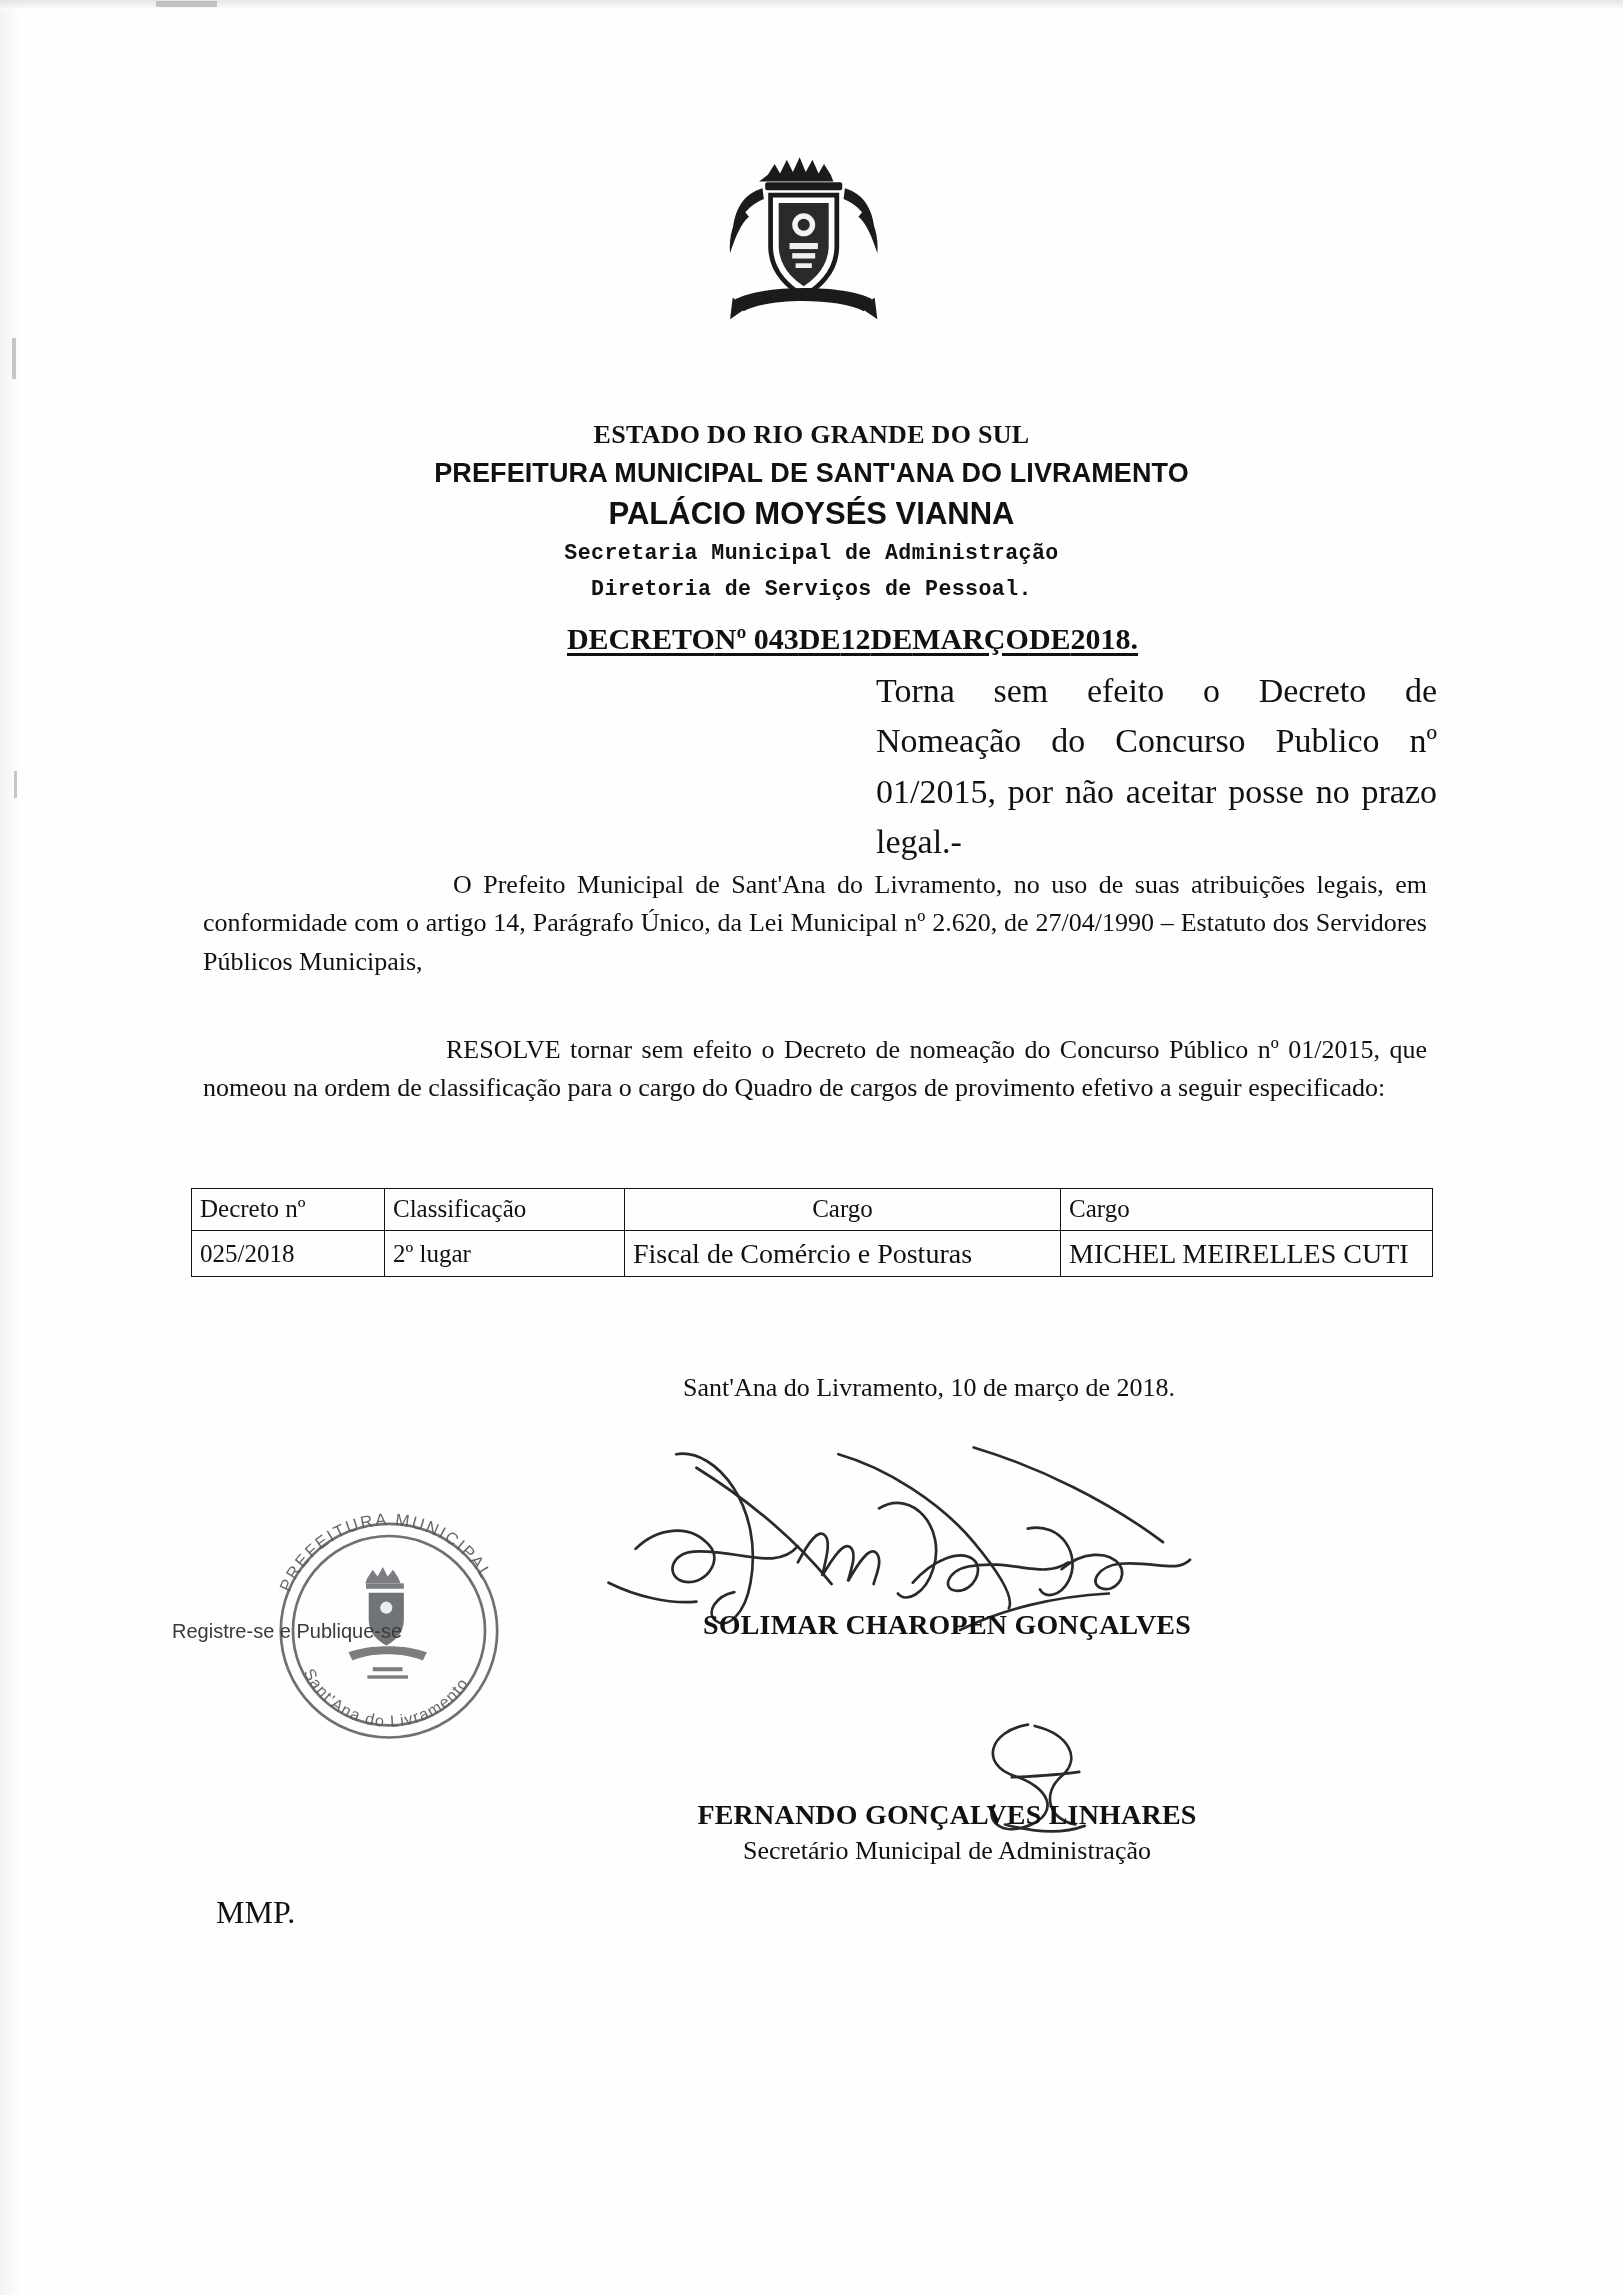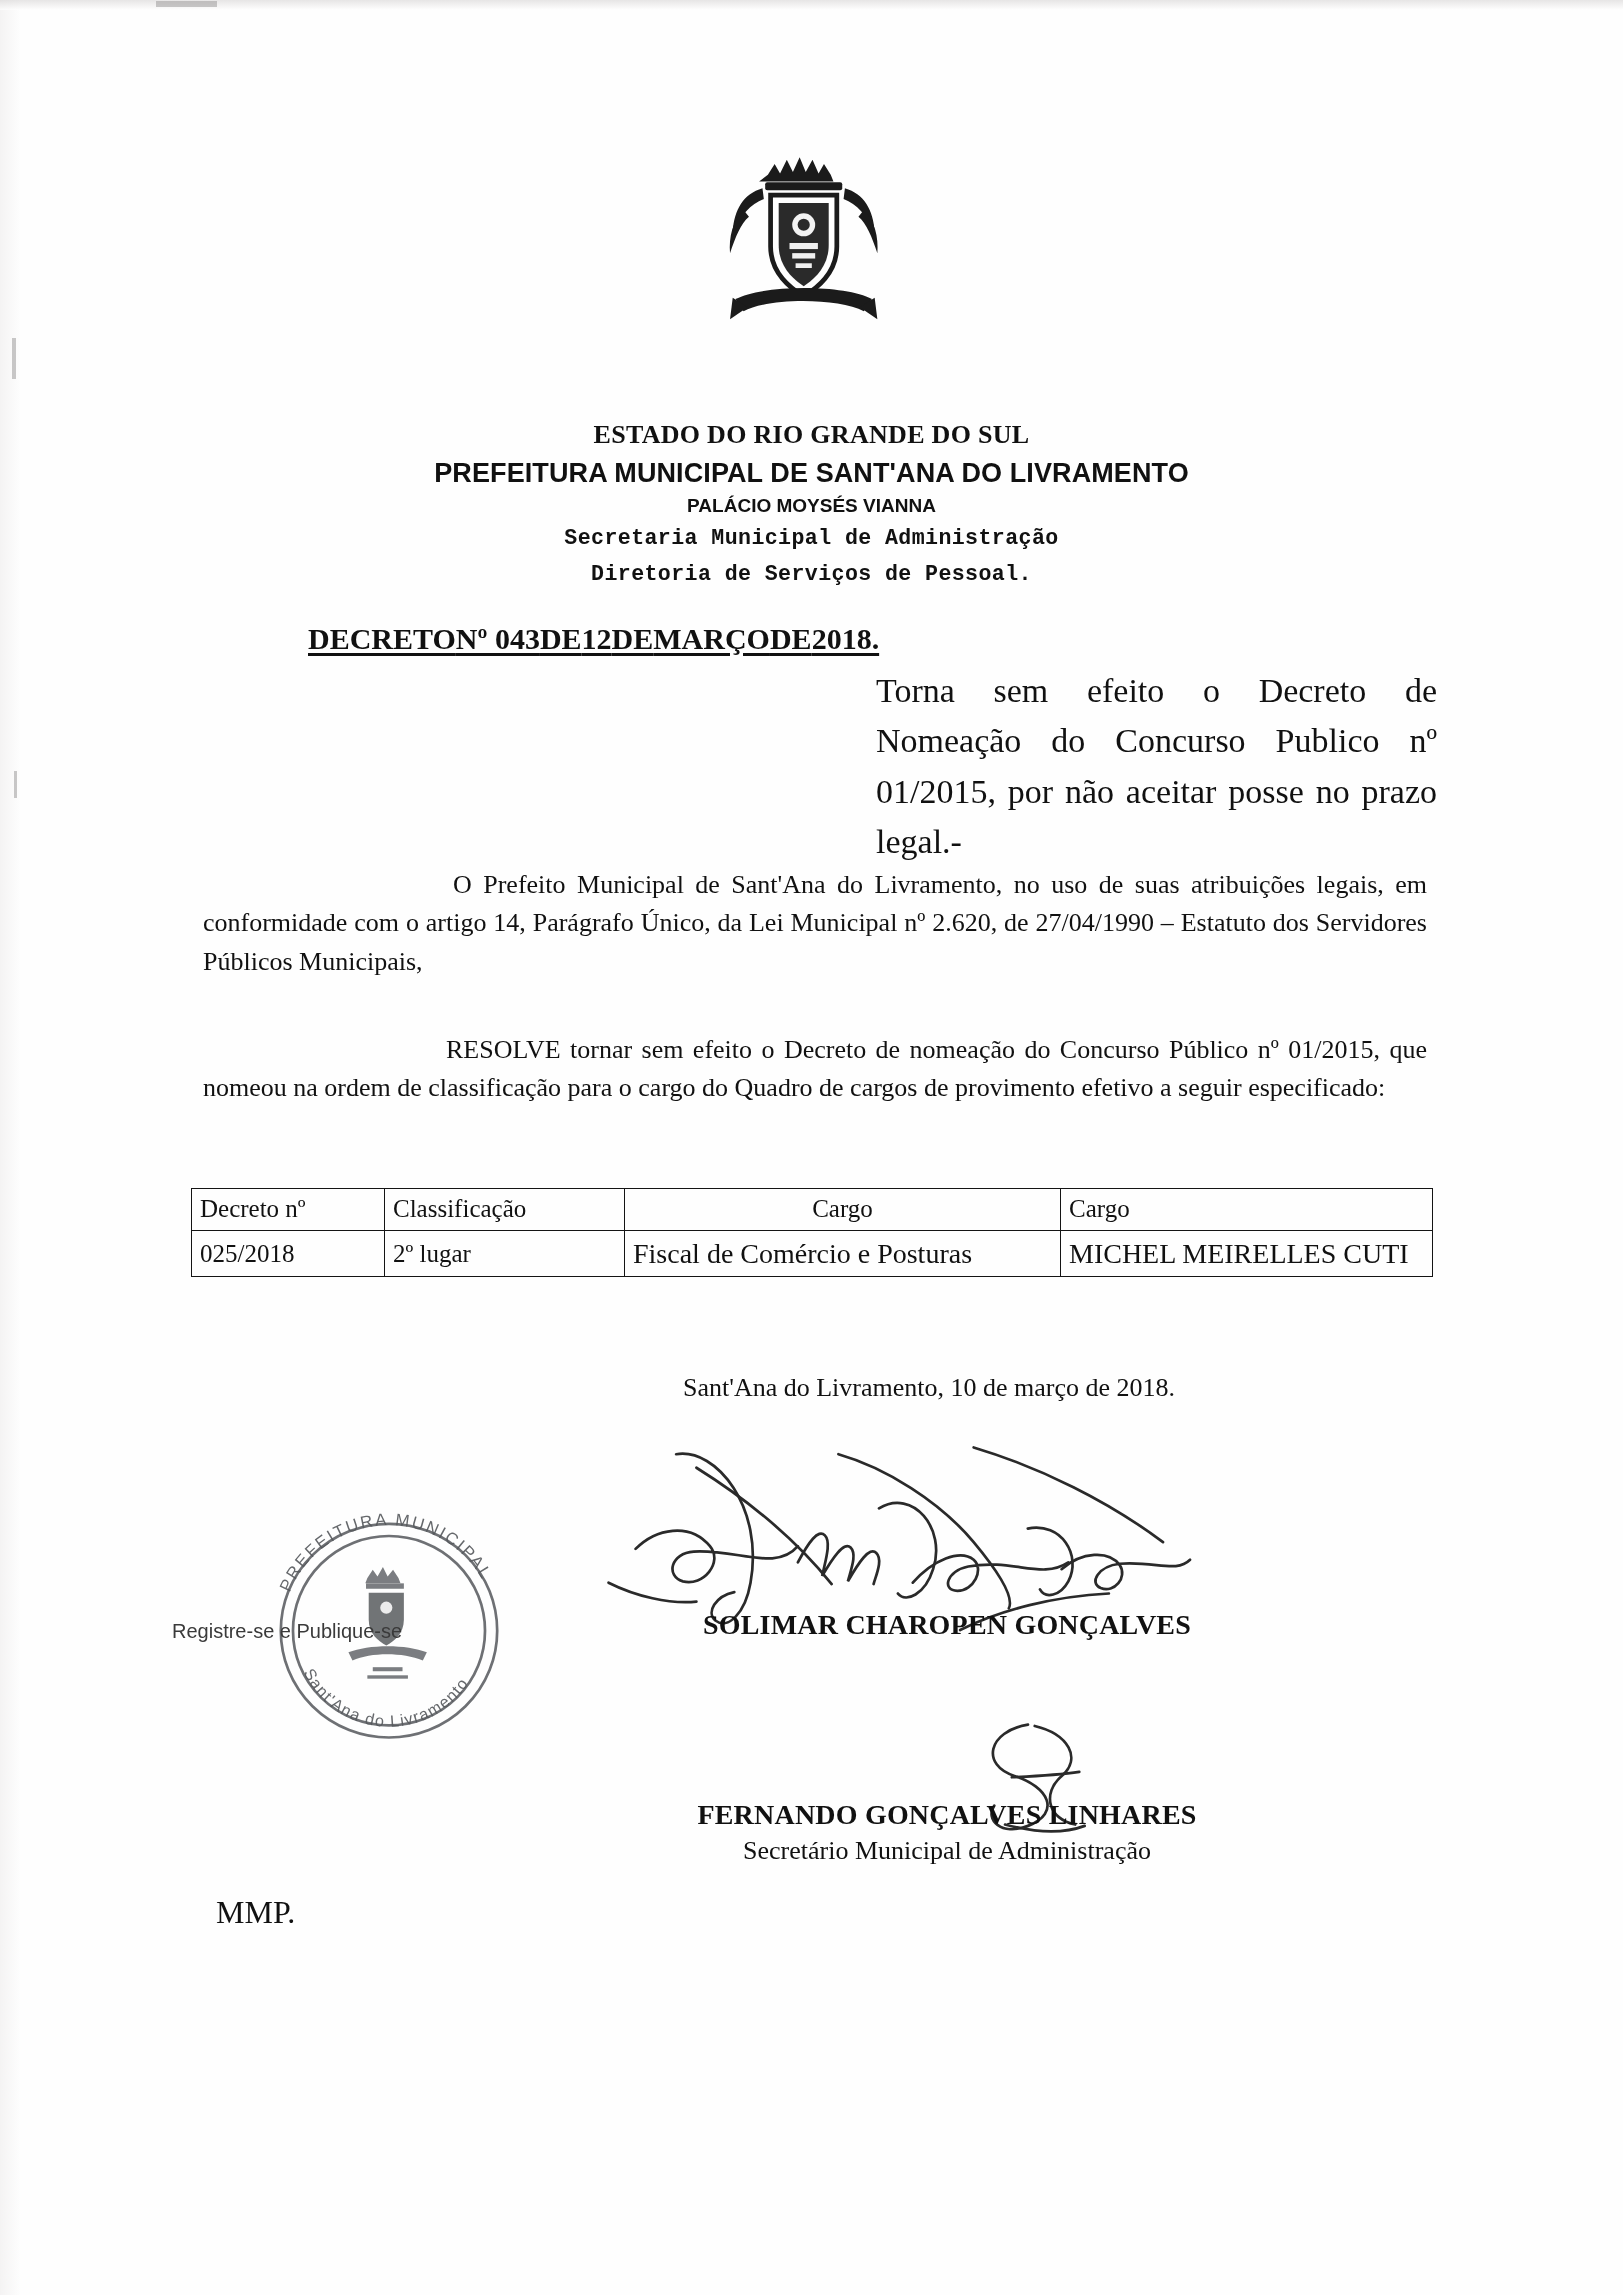--- a/index.html
+++ b/index.html
@@ -73,21 +73,21 @@
   .h-city {
     font-family: "Liberation Sans", sans-serif;
     font-weight: bold;
     font-size: 27px;
     letter-spacing: 0.1px;
     margin-top: 4px;
   }
   .h-palace {
     font-family: "Liberation Sans", sans-serif;
     font-weight: bold;
-    font-size: 19px;
+    font-size: 31px;
     margin-top: 2.7px;
   }
   .h-sec {
     font-family: Liberation Mono, monospace;
     font-weight: bold;
     font-size: 21.6px;
     letter-spacing: 0.4px;
     margin-top: 5.4px;
   }
   .h-dir {
@@ -103,21 +103,21 @@
     position: absolute;
     left: 308px;
     top: 622px;
     width: 1089px;
     font-family: "Liberation Serif", serif;
     font-weight: bold;
     font-size: 30px;
     text-decoration: underline;
     text-underline-offset: 4px;
     display: flex;
-    justify-content: flex-start;
+    justify-content: center;
     white-space: pre;
   }
 
   
   .ementa {
     position: absolute;
     left: 876px;
     top: 666px;
     width: 561px;
     font-size: 34px;

